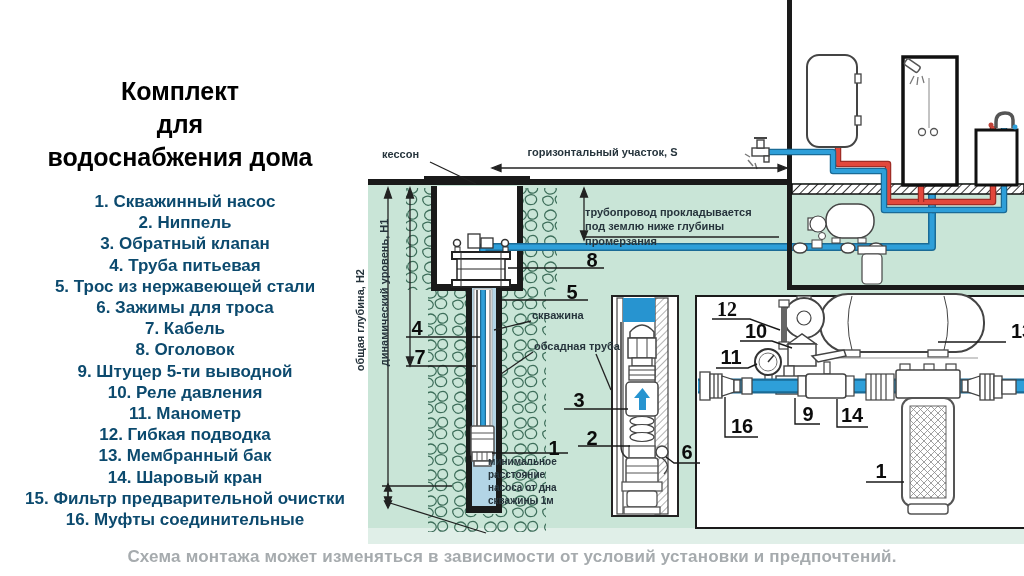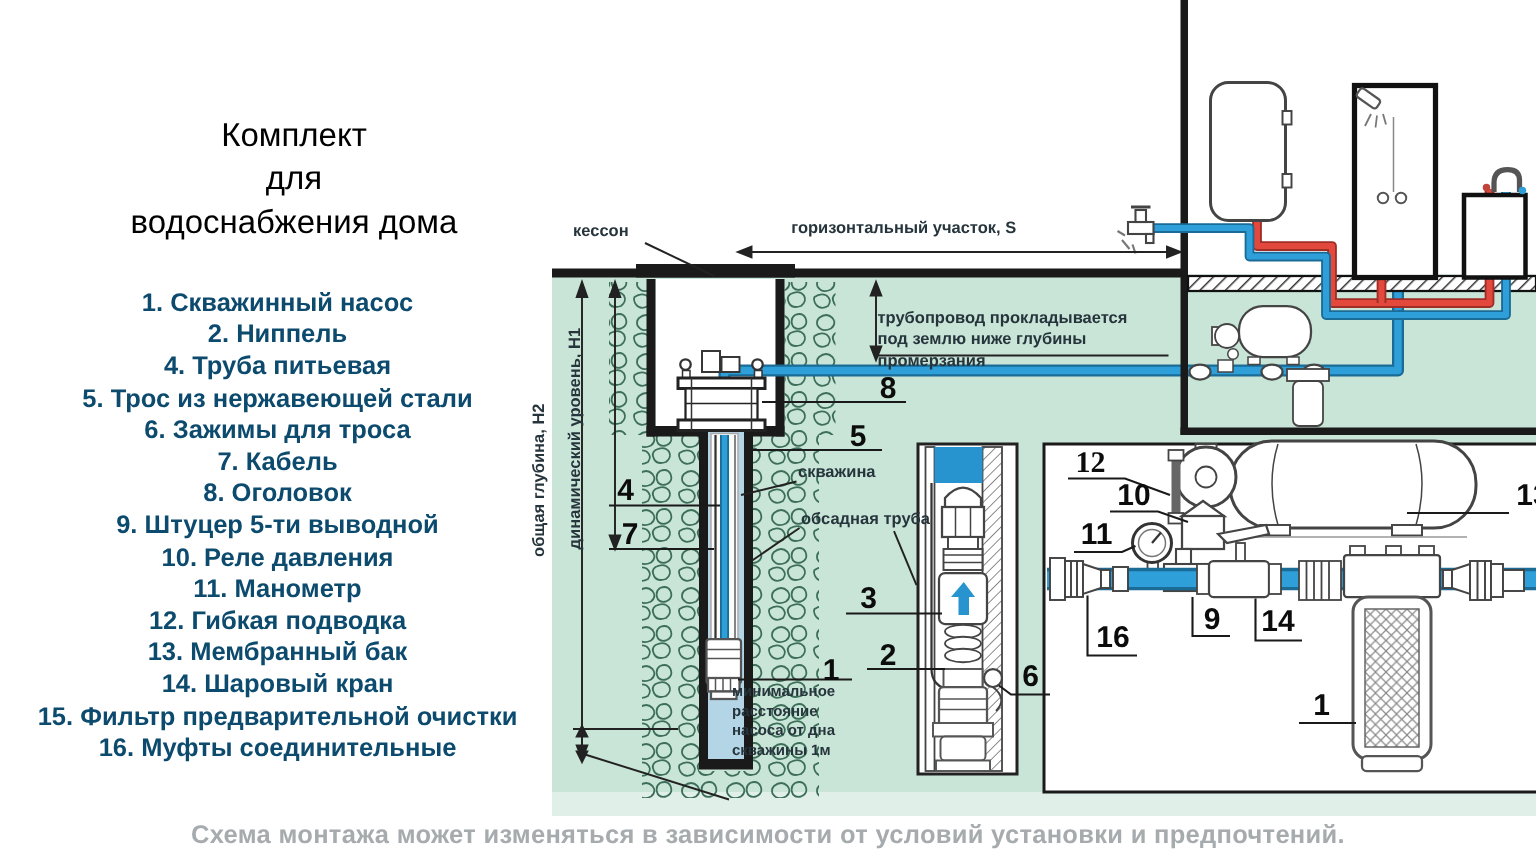--- a/index.html
+++ b/index.html
@@ -1,20 +1,20 @@
 <!DOCTYPE html>
 <html><head>
 <meta charset="utf-8">
 <style>
   html,body{margin:0;padding:0;background:#fff;}
   .stage{position:relative;width:1024px;height:576px;overflow:hidden;background:#fff;
          font-family:"Liberation Sans",sans-serif;}
   .art{position:absolute;left:0;top:0;width:1024px;height:576px;}
   .abs{position:absolute;}
-  .title{left:16px;top:75px;width:360px;text-align:center;font-size:22px;font-weight:400;
+  .title{left:0;top:75px;width:360px;text-align:center;font-size:25px;font-weight:700;
          line-height:1.32;color:#000;white-space:pre-line;}
   .legend{left:3px;top:191px;width:364px;list-style:none;margin:0;padding:0;
           font-size:17px;font-weight:700;line-height:21.2px;color:#0c4a6e;text-align:center;}
   .dlabel{font-size:11px;font-weight:600;color:#26343c;line-height:1.3;}
   .pre{white-space:pre-line;}
   .vlabel{transform:rotate(-90deg);transform-origin:left bottom;white-space:nowrap;}
   .callout{font-size:20px;font-weight:800;color:#0c0c0c;transform:translate(-50%,-50%);}
   .caption{left:0;top:547px;width:1024px;text-align:center;font-size:17px;font-weight:600;
            color:#a6abae;letter-spacing:.2px;}
 </style>
@@ -352,20 +352,21 @@
   </g>
 </svg>
 
 <div class="abs title pre">Комплект
 для
 водоснабжения дома</div>
 
 <ol class="abs legend">
   <li>1. Скважинный насос</li>
   <li>2. Ниппель</li>
+  <li>3. Обратный клапан</li>
   <li>4. Труба питьевая</li>
   <li>5. Трос из нержавеющей стали</li>
   <li>6. Зажимы для троса</li>
   <li>7. Кабель</li>
   <li>8. Оголовок</li>
   <li>9. Штуцер 5-ти выводной</li>
   <li>10. Реле давления</li>
   <li>11. Манометр</li>
   <li>12. Гибкая подводка</li>
   <li>13. Мембранный бак</li>

